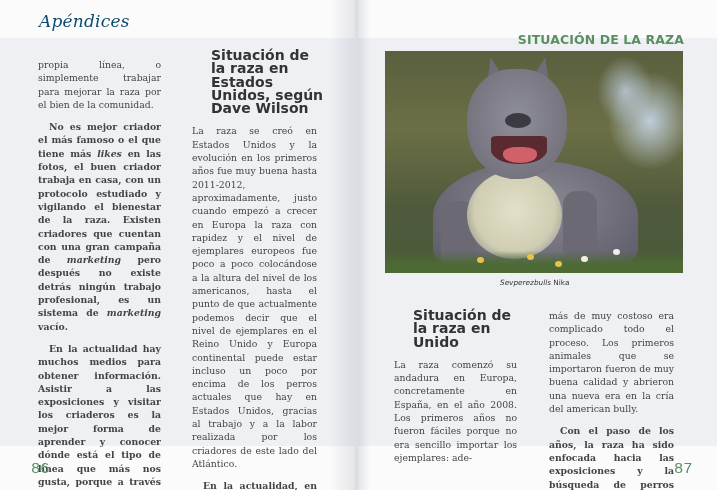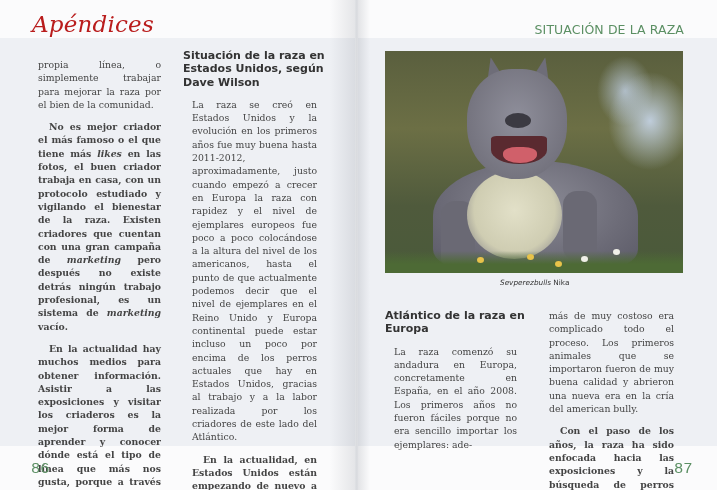--- a/index.html
+++ b/index.html
@@ -9,39 +9,39 @@
     .page { position: absolute; top: 0; height: 490px; background: #fbfbfc; overflow: hidden; }
     .page.left { left: 0; width: 355px; }
     .page.right { left: 358px; width: 359px; }
     .band { position: absolute; left: 0; right: 0; top: 38px; height: 408px; background: #eef0f4; }
 
     .gutter-shadow { position: absolute; top: 0; height: 490px; }
     .gutter-shadow.l { left: 330px; width: 26px; background: linear-gradient(to right, rgba(0,0,0,0), rgba(120,125,135,0.18)); }
     .gutter-shadow.r { left: 356px; width: 14px; background: linear-gradient(to right, rgba(120,125,135,0.22), rgba(0,0,0,0)); }
 
     .running-head-left {
-      position: absolute; left: 32px; top: 11px;
+      position: absolute; left: 39px; top: 11px;
       font-family: "DejaVu Serif", serif; font-style: italic;
-      font-size: 23px; color: #b91c1c; letter-spacing: 0.2px;
+      font-size: 17px; color: #0c4a6e; letter-spacing: 0.2px;
     }
     .running-head-right {
-      position: absolute; right: 33px; top: 22px;
+      position: absolute; right: 33px; top: 32px;
       font-family: "DejaVu Sans", sans-serif; font-size: 12.5px;
-      color: #5b8f63; letter-spacing: 0.1px;
+      color: #5b8f63; letter-spacing: 0.1px; font-weight: bold;
     }
 
     .col {
       position: absolute; font-size: 9.3px; line-height: 13.3px;
       text-align: justify; hyphens: manual; color: #444;
     }
     .col p { margin: 9px; }
     .col p.indent { text-indent: 11px; font-weight: bold; }
     .col h3 {
       font-family: "DejaVu Sans", sans-serif; font-weight: bold;
-      font-size: 11px; line-height: 13.3px; color: #333; text-align: left;
+      font-size: 14px; line-height: 13.3px; color: #333; text-align: left; margin-left: 28px;
     }
     .col .gap { height: 9px; }
 
     .photo {
       position: absolute; left: 385px; top: 51px; width: 298px; height: 222px;
       overflow: hidden;
       background:
         radial-gradient(ellipse 60px 70px at 265px 70px, rgba(200,215,235,0.9), rgba(200,215,235,0) 70%),
         radial-gradient(ellipse 40px 50px at 240px 40px, rgba(190,205,225,0.8), rgba(190,205,225,0) 70%),
         linear-gradient(to bottom, #5a5f3e 0%, #6c6f45 35%, #4f5a3c 70%, #4a5a3a 100%);
@@ -130,21 +130,21 @@
   <div class="flower" style="left:196px; top:205px; background:#f0f0e8;"></div>
   <div class="flower" style="left:228px; top:198px; background:#f0f0e8;"></div>
 </div>
 
 <div class="caption">
   <i>Sevperezbulls</i><span> Nika</span>
 </div>
 
 <div class="col" id="rc1" style="left:385px; top:300px; width:141px;">
     <div class="gap"></div>
-    <h3>Atlántico de la raza en Europa</h3>
+    <h3>Situación de la raza en Unido</h3>
     <p>La raza comenzó su andadura en Europa, concretamente en España, en el año 2008. Los primeros años no fueron fáciles porque no era sencillo importar los ejemplares: ade-</p>
   </div>
 <div class="col" id="rc2" style="left:540px; top:300px; width:143px;">
     <p>más de muy costoso era complicado todo el proceso. Los primeros animales que se importaron fueron de muy buena calidad y abrieron una nueva era en la cría del american bully.</p>
     <p class="indent">Con el paso de los años, la raza ha sido enfocada hacia las exposiciones y la búsqueda de perros muy correctos, con lo que se perdió mucha tipicidad dentro de la raza. Por este mo-</p>
   </div>
 
 <div class="folio l">86</div>
 <div class="folio r">87</div>
 

